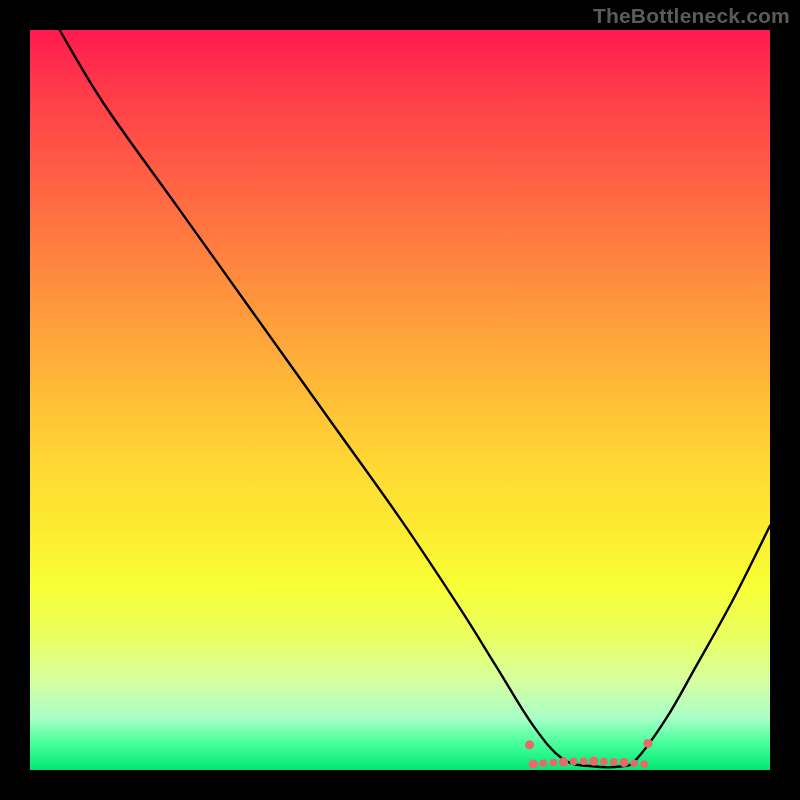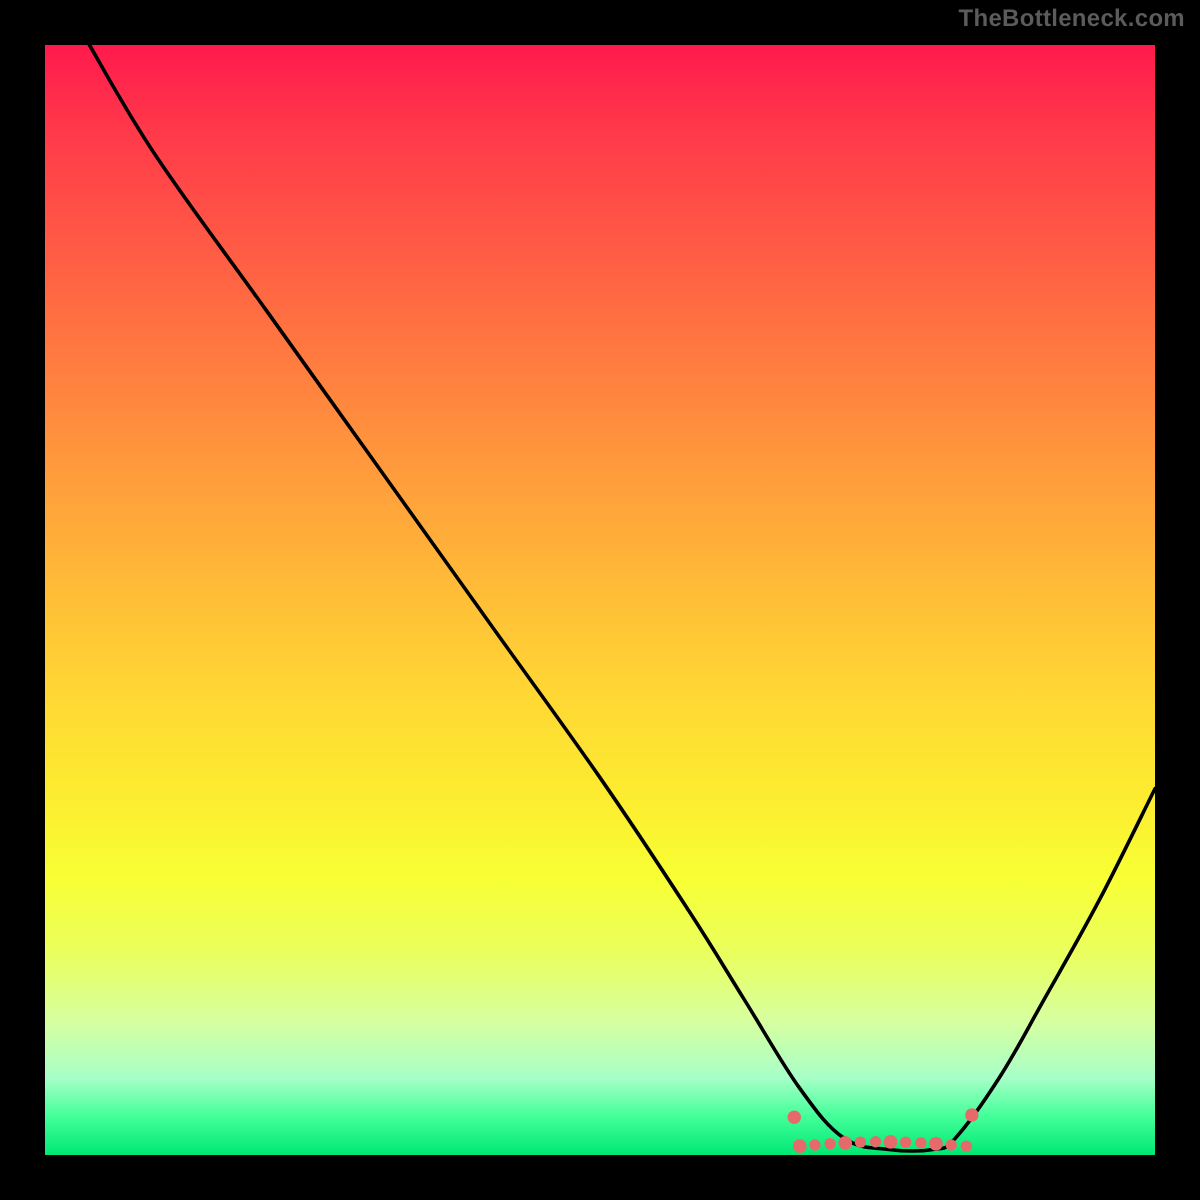--- a/index.html
+++ b/index.html
@@ -15,21 +15,21 @@
     position: relative;
     width: 800px;
     height: 800px;
     background: #000;
   }
   .watermark {
     position: absolute;
     top: 4px;
     right: 10px;
     color: #5b5b5b;
-    font-size: 16px;
+    font-size: 21px;
     font-weight: 600;
     letter-spacing: 0.2px;
     z-index: 5;
     user-select: none;
   }
   .plot-area {
     position: absolute;
     left: 30px;
     top: 30px;
     width: 740px;

